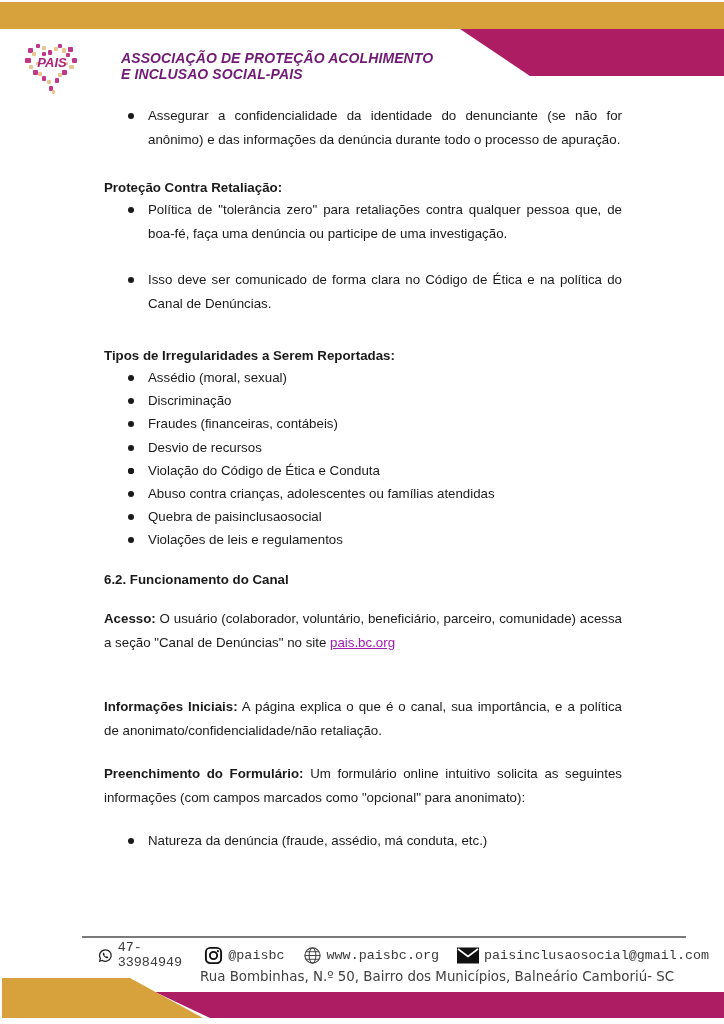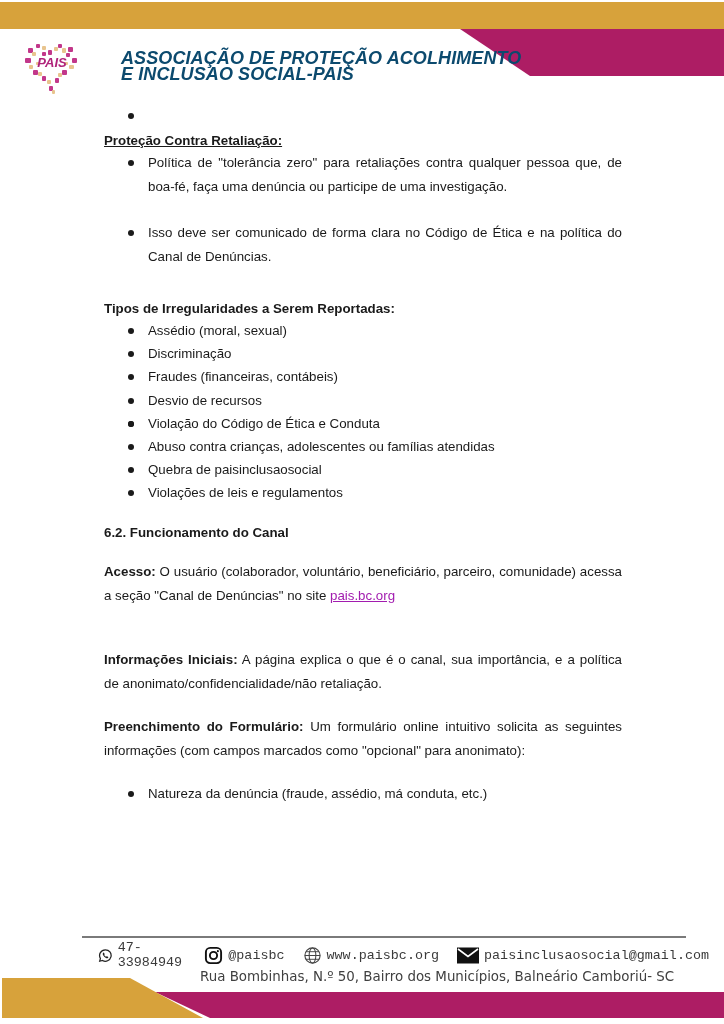--- a/index.html
+++ b/index.html
@@ -8,21 +8,21 @@
     background: #ffffff; font-family: "Liberation Sans", sans-serif; color: #1a1a1a;
   }
   .abs { position: absolute; }
 
   
   .hdr-gold { left: 0; top: 2px; width: 724px; height: 27px; background: #d7a23b; }
   .hdr-magenta { left: 0; top: 29px; width: 724px; height: 47px; }
   .logo { left: 22px; top: 38px; width: 60px; height: 58px; }
   .org-title {
     left: 121px; top: 50px; font-weight: bold; font-style: italic;
-    font-size: 18px; line-height: 16px; color: #0c4a6e; letter-spacing: 0.1px;
+    font-size: 14px; line-height: 16px; color: #701a75; letter-spacing: 0.1px;
   }
 
   
   .content { left: 104px; top: 104px; width: 518px; font-size: 13.3px; }
   .p { margin: 0; line-height: 23.5px; text-align: justify; }
   .bullet-list { list-style: none; margin: 0; padding: 0; }
   .bullet-list li { position: relative; padding-left: 44px; line-height: 23.5px; text-align: justify; }
   .bullet-list li .dot {
     position: absolute; left: 24px; top: 9px; width: 6px; height: 6px;
     border-radius: 50%; background: #1a1a1a;
@@ -90,25 +90,25 @@
   <text x="30" y="29" text-anchor="middle" font-family="Liberation Sans, sans-serif" font-style="italic" font-weight="bold" font-size="13" fill="#b0237a">PAIS</text>
 </svg>
 
 <div class="abs org-title">
   <div>ASSOCIAÇÃO DE PROTEÇÃO ACOLHIMENTO</div>
   <div>E INCLUSAO SOCIAL-PAIS</div>
 </div>
 
 <div class="abs content">
   <ul class="bullet-list" style="margin-left:0;">
-    <li><span class="dot"></span></li>
+    <li><span class="dot"></span><span>Assegurar a confidencialidade da identidade do denunciante (se não for anônimo) e das informações da denúncia durante todo o processo de apuração.</span></li>
   </ul>
 
   <div style="height:27px"></div>
-  <p class="p b" style="line-height:20px;text-decoration:underline;">Proteção Contra Retaliação:</p>
+  <p class="p b" style="line-height:20px;">Proteção Contra Retaliação:</p>
   <ul class="bullet-list">
     <li><span class="dot"></span><span>Política de "tolerância zero" para retaliações contra qualquer pessoa que, de boa-fé, faça uma denúncia ou participe de uma investigação.</span></li>
     <li style="margin-top:23px;"><span class="dot"></span><span>Isso deve ser comunicado de forma clara no Código de Ética e na política do Canal de Denúncias.</span></li>
   </ul>
 
   <div style="height:22px"></div>
   <p class="p b" style="line-height:20px;margin-top:9px;">Tipos de Irregularidades a Serem Reportadas:</p>
   <ul class="bullet-list tight" id="irreg-list">
       <li><span class="dot"></span><span>Assédio (moral, sexual)</span></li>
       <li><span class="dot"></span><span>Discriminação</span></li>

